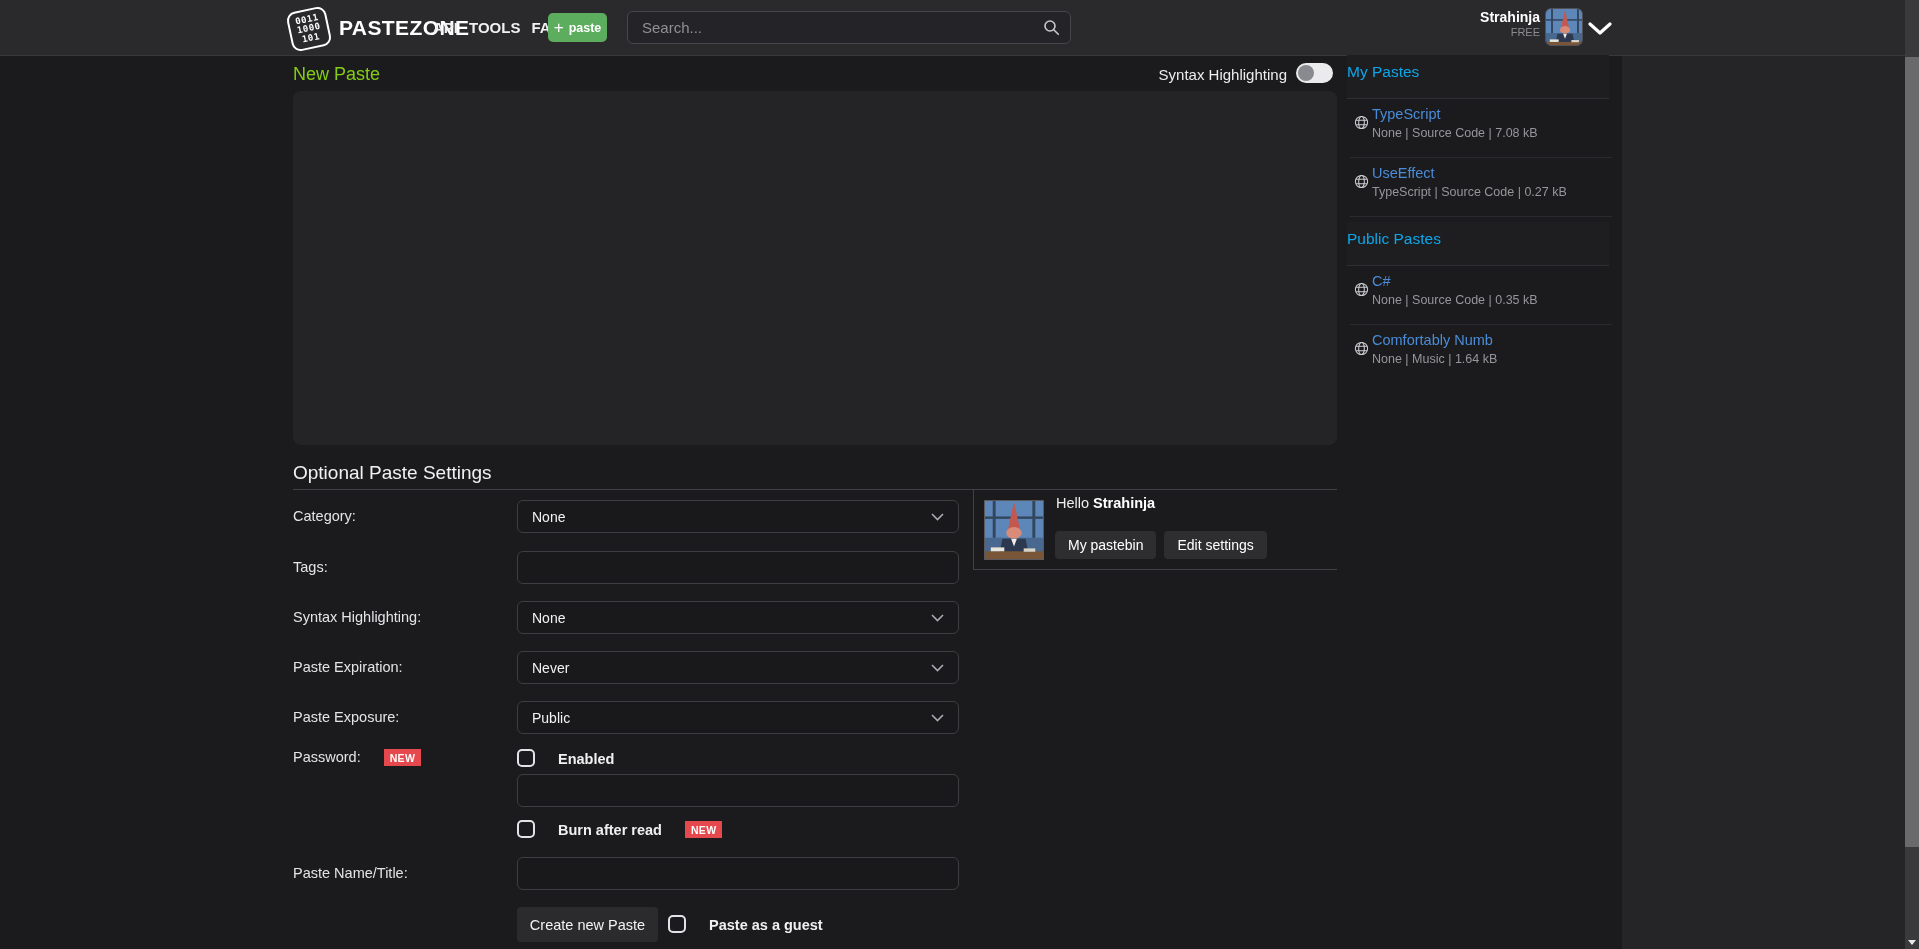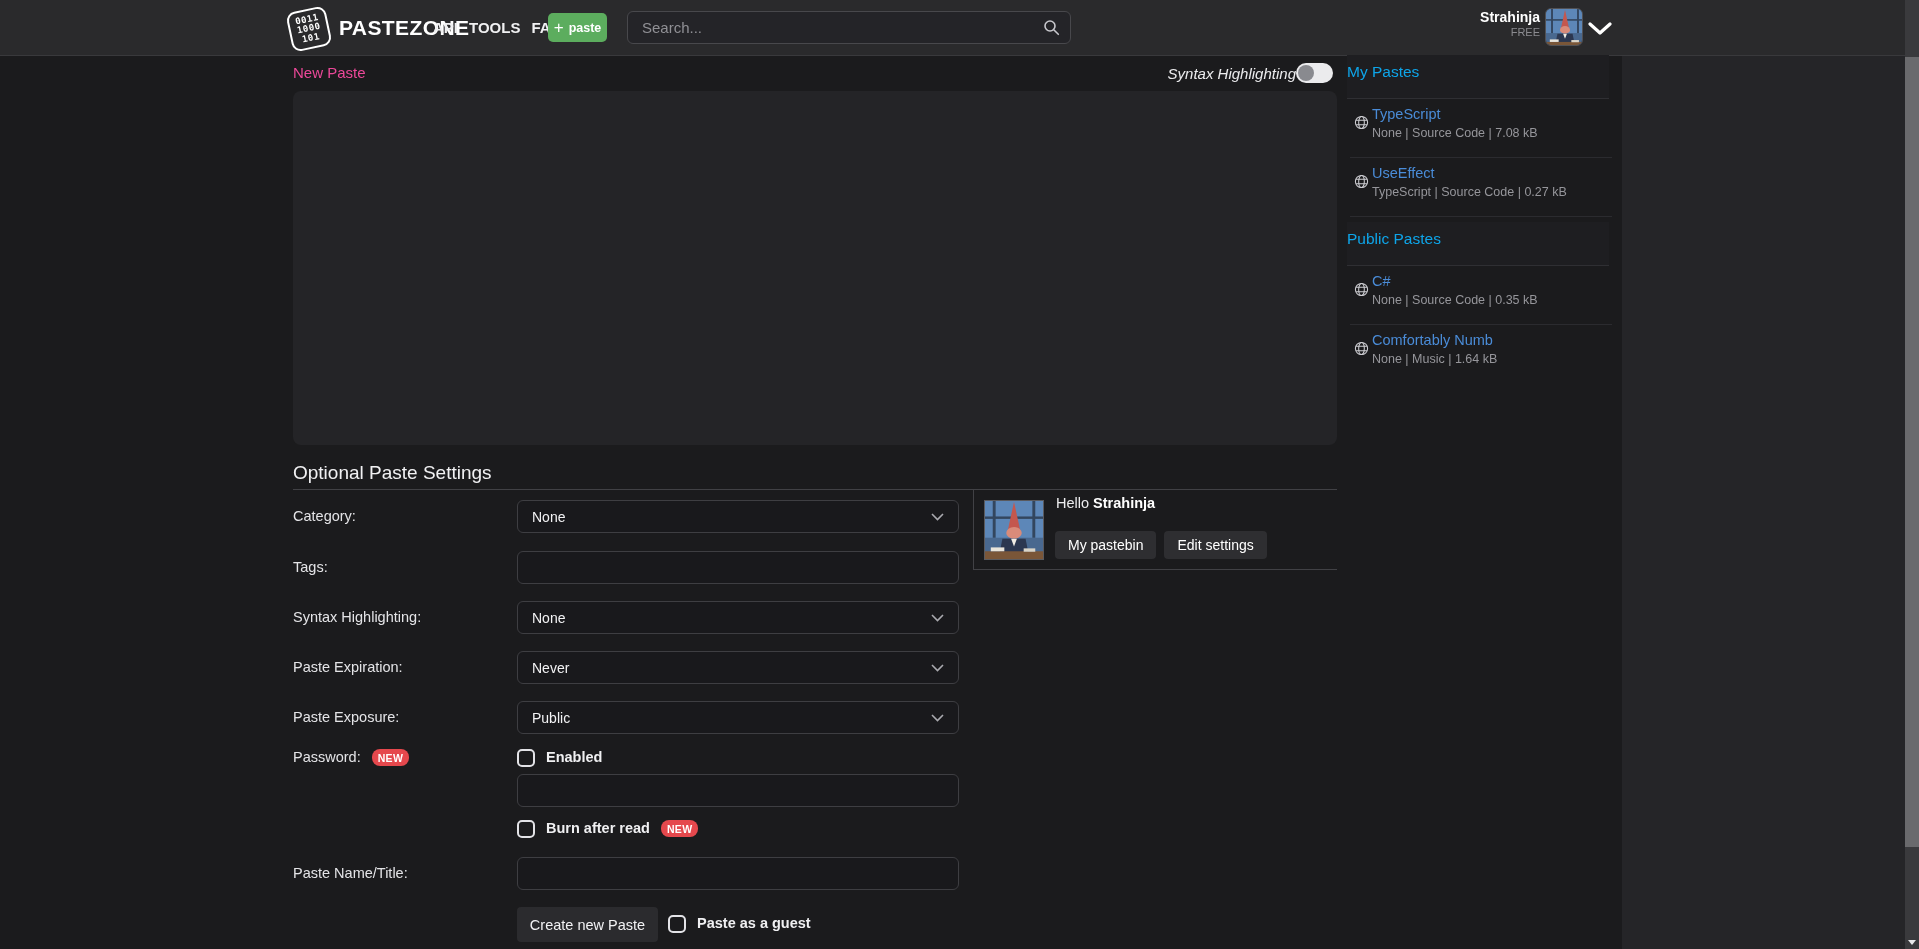--- a/index.html
+++ b/index.html
@@ -26,38 +26,38 @@
   .search-input::placeholder{color:#909095;}
   .search-icon{position:absolute;right:11px;top:8px;}
   .user-name-block{position:absolute;left:1420px;top:9px;width:120px;text-align:right;}
   .user-name{font-size:14px;font-weight:600;color:#fff;line-height:16px;}
   .user-plan{font-size:11px;color:#8b8b90;line-height:14px;}
   .nav-avatar{position:absolute;left:1545px;top:8px;width:38px;height:38px;border-radius:6px;overflow:hidden;border:1px solid #515155;box-sizing:border-box;}
   .nav-chevron{position:absolute;left:1588px;top:21px;}
   .user-menu-hit{position:absolute;left:1420px;top:0;width:200px;height:55px;cursor:pointer;}
 
   
-  .new-paste-label{position:absolute;left:293px;top:64px;font-size:15px;color:#ec4899;}
-  .syntax-row{position:absolute;right:586px;top:63px;display:flex;align-items:center;font-style:italic;}
+  .new-paste-label{position:absolute;left:293px;top:64px;font-size:18px;color:#84cc16;}
+  .syntax-row{position:absolute;right:586px;top:63px;display:flex;align-items:flex-end;gap:9px;}
   .syntax-row .lbl-inline{font-size:15px;color:#ececee;}
   .toggle{position:relative;width:37px;height:20px;background:#ebebed;border-radius:10px;cursor:pointer;}
   .toggle .knob{position:absolute;left:2px;top:2px;width:16px;height:16px;border-radius:50%;background:#898a8f;}
   .paste-area{position:absolute;left:293px;top:91px;width:1044px;height:354px;background:#242427;border:none;border-radius:8px;
               resize:none;outline:none;box-sizing:border-box;color:#e8e8ea;font-family:inherit;}
   .settings-title{position:absolute;left:293px;top:462px;font-size:19px;color:#f1f1f3;}
   .settings-divider{position:absolute;left:293px;top:489px;width:1044px;height:1px;background:#414145;}
 
   .flabel{position:absolute;left:293px;font-size:14.5px;color:#e4e4e7;line-height:17px;}
-  .frow{position:absolute;display:flex;align-items:flex-start;gap:11px;}
+  .frow{position:absolute;display:flex;align-items:flex-end;gap:23px;}
   .sel,.inp{position:absolute;left:517px;width:442px;height:33px;box-sizing:border-box;background:#19191c;
             border:1px solid #3e3e42;border-radius:6px;}
   .sel{display:flex;align-items:center;justify-content:space-between;padding:0 14px;cursor:pointer;}
   .sel .val{font-size:14px;color:#f2f2f4;}
   .inp{color:#e8e8ea;font-size:14px;padding:0 12px;outline:none;font-family:inherit;}
-  .badge{background:#e5484d;color:#fff;font-size:10.5px;font-weight:700;padding:2.5px 6px;border-radius:8px;letter-spacing:.3px;}
+  .badge{background:#e5484d;color:#fff;font-size:10.5px;font-weight:700;padding:2.5px 6px;border-radius:0;letter-spacing:.3px;}
   .checkbox{width:18px;height:18px;box-sizing:border-box;border:2px solid #e3e3e7;border-radius:5px;background:transparent;cursor:pointer;flex:none;}
   .ck-label{font-size:14.5px;font-weight:700;color:#f0f0f2;}
   .create-btn{position:absolute;left:517px;top:907px;width:141px;height:35px;background:#2b2b2e;border:none;border-radius:4px;
               color:#f2f2f4;font-size:14.5px;font-family:inherit;cursor:pointer;}
 
   
   .user-card{position:absolute;left:973px;top:490px;width:364px;height:80px;border-left:1px solid #414145;border-bottom:1px solid #414145;box-sizing:border-box;}
   .card-avatar{position:absolute;left:10px;top:10px;width:60px;height:60px;border:1px solid #5a5a5e;box-sizing:border-box;overflow:hidden;}
   .card-greeting{position:absolute;left:82px;top:5px;font-size:14.5px;color:#ececee;}
   .card-greeting b{font-weight:700;color:#fff;}

